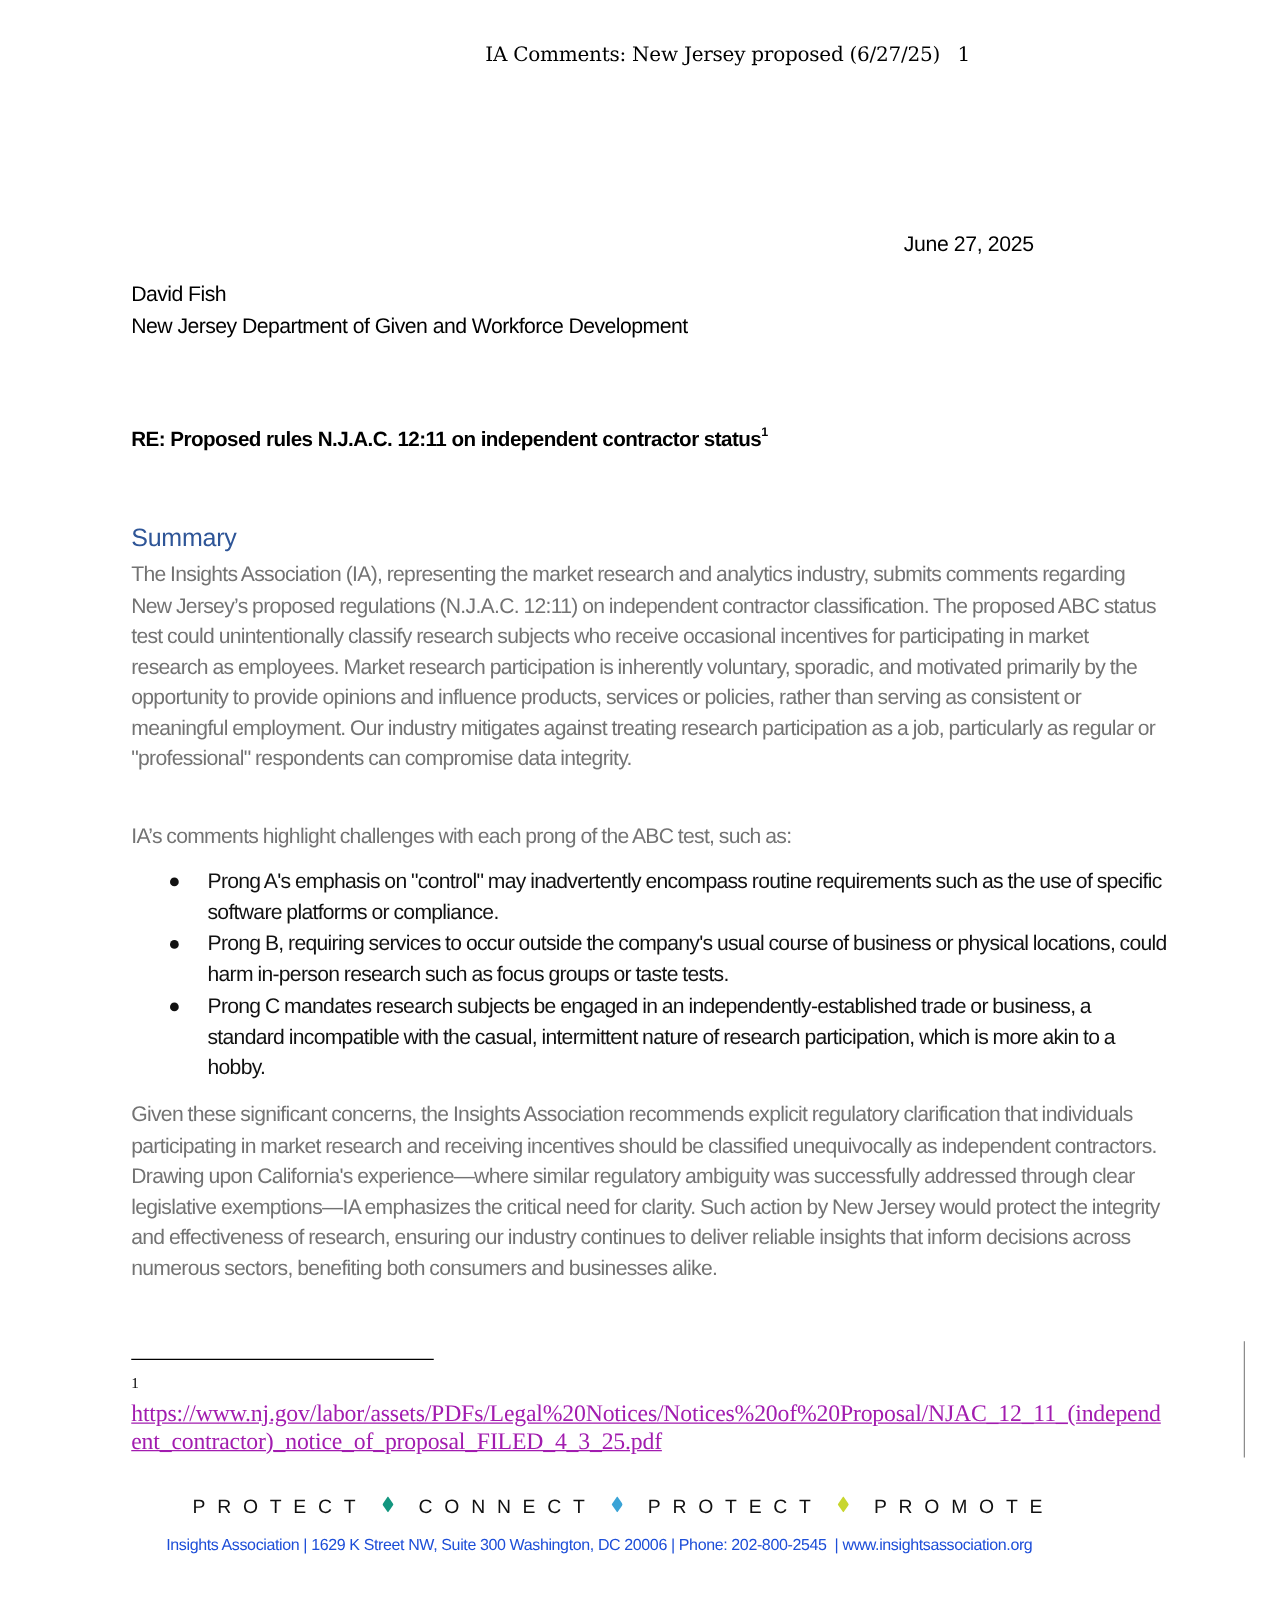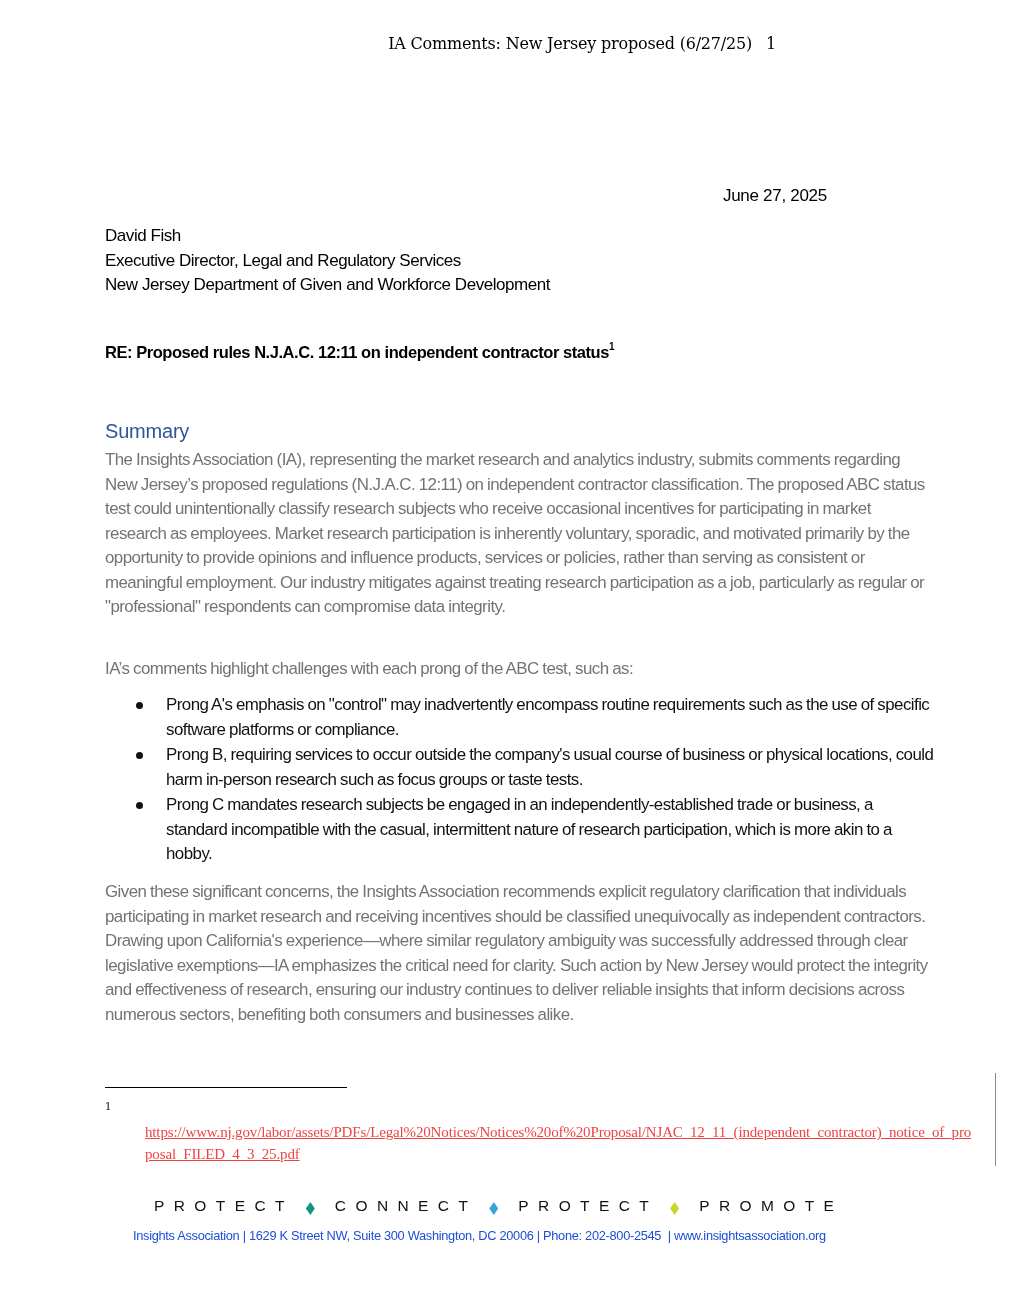--- a/index.html
+++ b/index.html
@@ -163,48 +163,47 @@
       top: 1099px;
       font-family: "Liberation Serif", serif;
       font-size: 12px;
     }
     .footnote-link {
       position: absolute;
       left: 105px;
       top: 1121px;
       width: 830px;
       font-family: "Liberation Serif", serif;
-      font-size: 15px;
+      font-size: 19px;
       line-height: 22px;
-      color: #ef4444;
+      color: #a21caf;
       text-decoration: underline;
       word-break: break-all;
       letter-spacing: -0.15px;
-      margin-left: 40px;
     }
     .change-bar {
       position: absolute;
       left: 995px;
       top: 1073px;
       width: 1px;
       height: 93px;
       background: #8c8c8c;
     }
 
     .tagline {
       position: absolute;
       top: 1197px;
       left: 154px;
       font-family: "Liberation Sans", sans-serif;
       font-size: 15.5px;
       letter-spacing: 9.4px;
       color: #111;
       white-space: nowrap;
       display: flex;
-      align-items: flex-end;
+      align-items: flex-start;
     }
     .tagline .diamond {
       display: inline-block;
       width: 9px;
       height: 13px;
       margin: 0 20px 0 12px;
       clip-path: polygon(50% 0, 100% 50%, 50% 100%, 0 50%);
     }
     .contact {
       position: absolute;
@@ -224,21 +223,20 @@
 
   <div class="running-header">
     <span>IA Comments: New Jersey proposed (6/27/25)</span><span class="page-num">1</span>
   </div>
 
 
   <div class="date">June 27, 2025</div>
 
   <div class="addressee">
     <div>David Fish</div>
-    <div>Executive Director, Legal and Regulatory Services</div>
     <div>New Jersey Department of Given and Workforce Development</div>
   </div>
 
   <div class="re-line">
     <span>RE: Proposed rules N.J.A.C. 12:11 on independent contractor status</span><sup>1</sup>
   </div>
 
   <div class="section-heading">Summary</div>
 
   <div class="para para-1">The Insights Association (IA), representing the market research and analytics industry, submits comments regarding New Jersey’s proposed regulations (N.J.A.C. 12:11) on independent contractor classification. The proposed ABC status test could unintentionally classify research subjects who receive occasional incentives for participating in market research as employees. Market research participation is inherently voluntary, sporadic, and motivated primarily by the opportunity to provide opinions and influence products, services or policies, rather than serving as consistent or meaningful employment. Our industry mitigates against treating research participation as a job, particularly as regular or "professional" respondents can compromise data integrity.</div>

